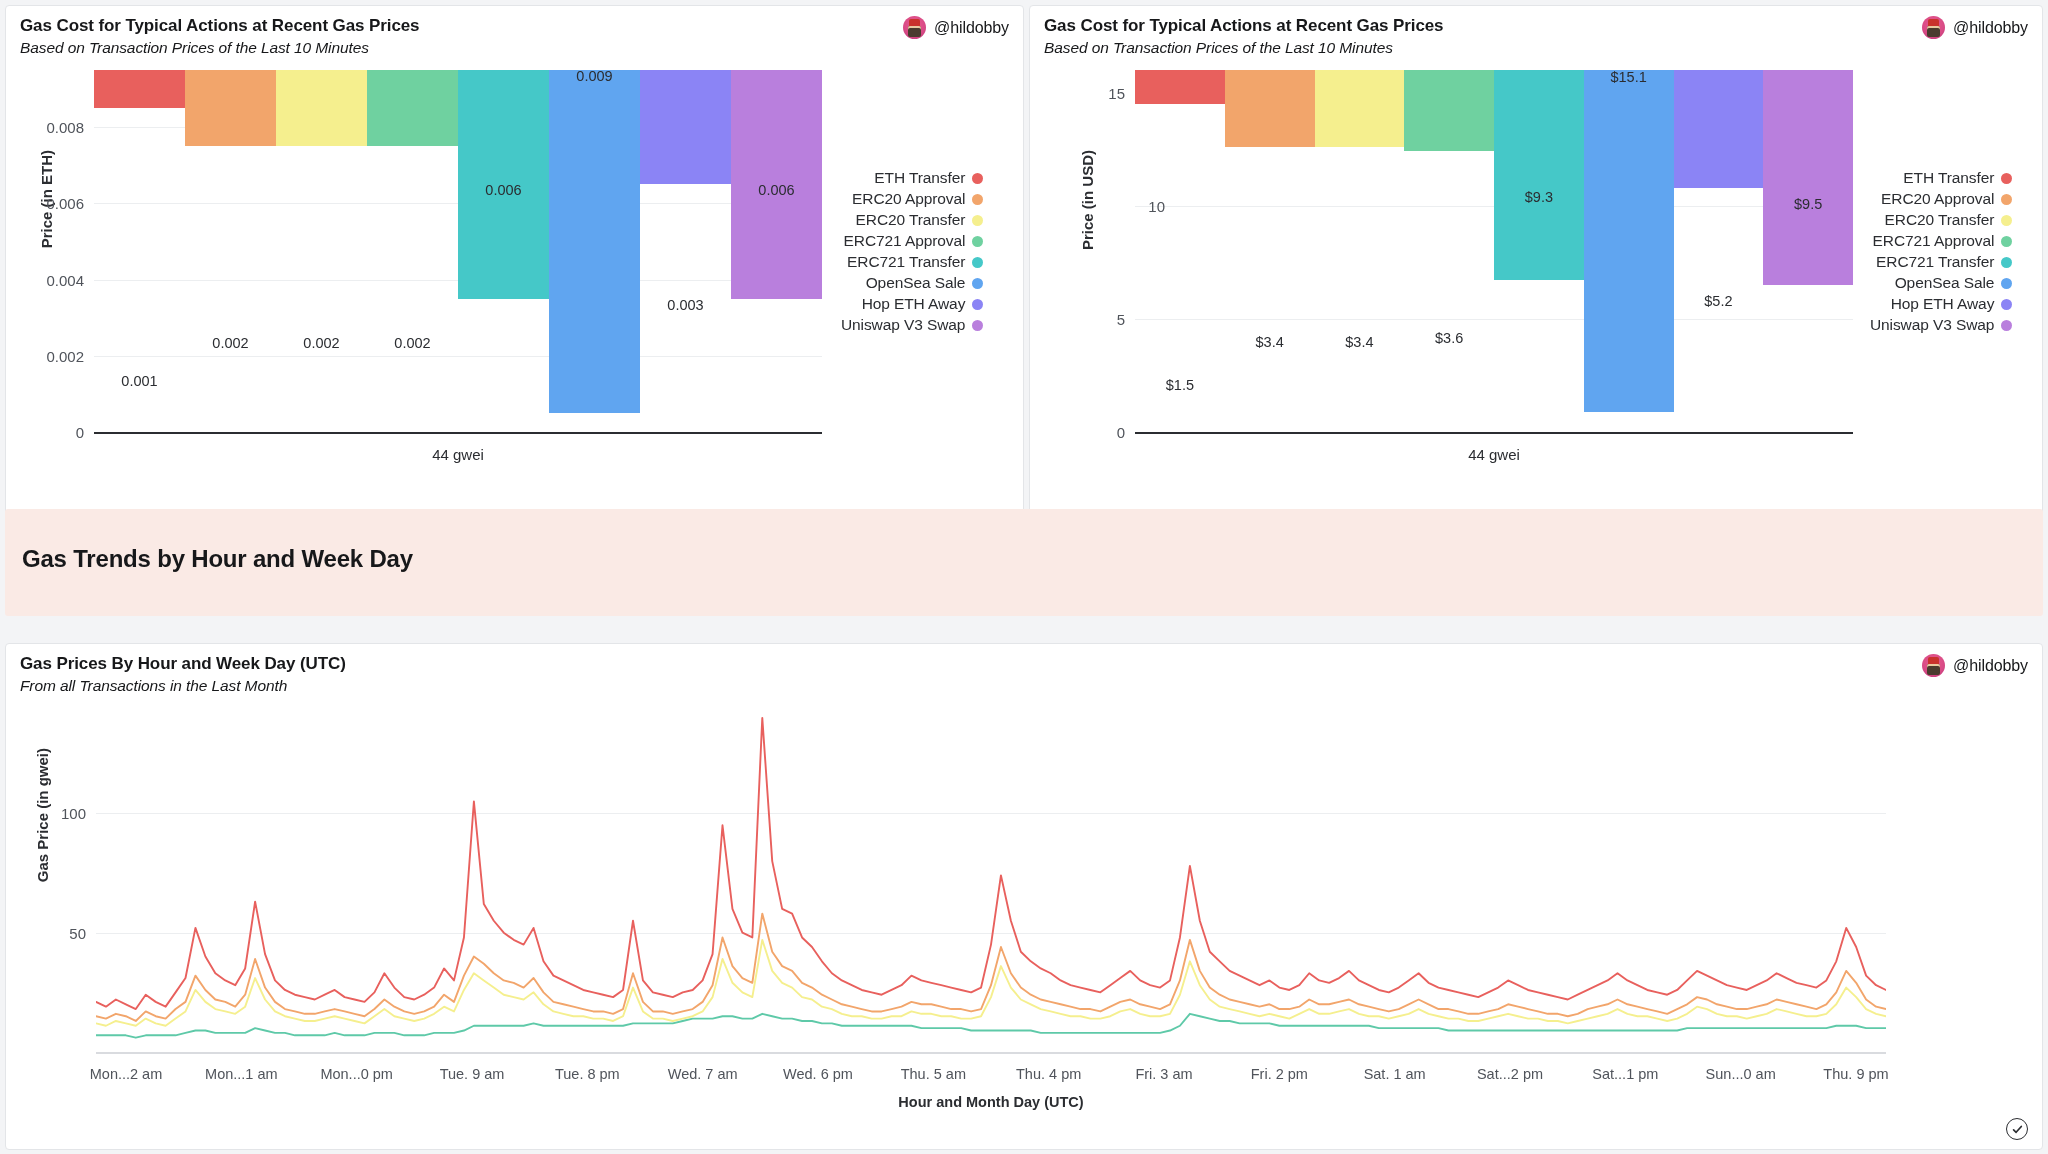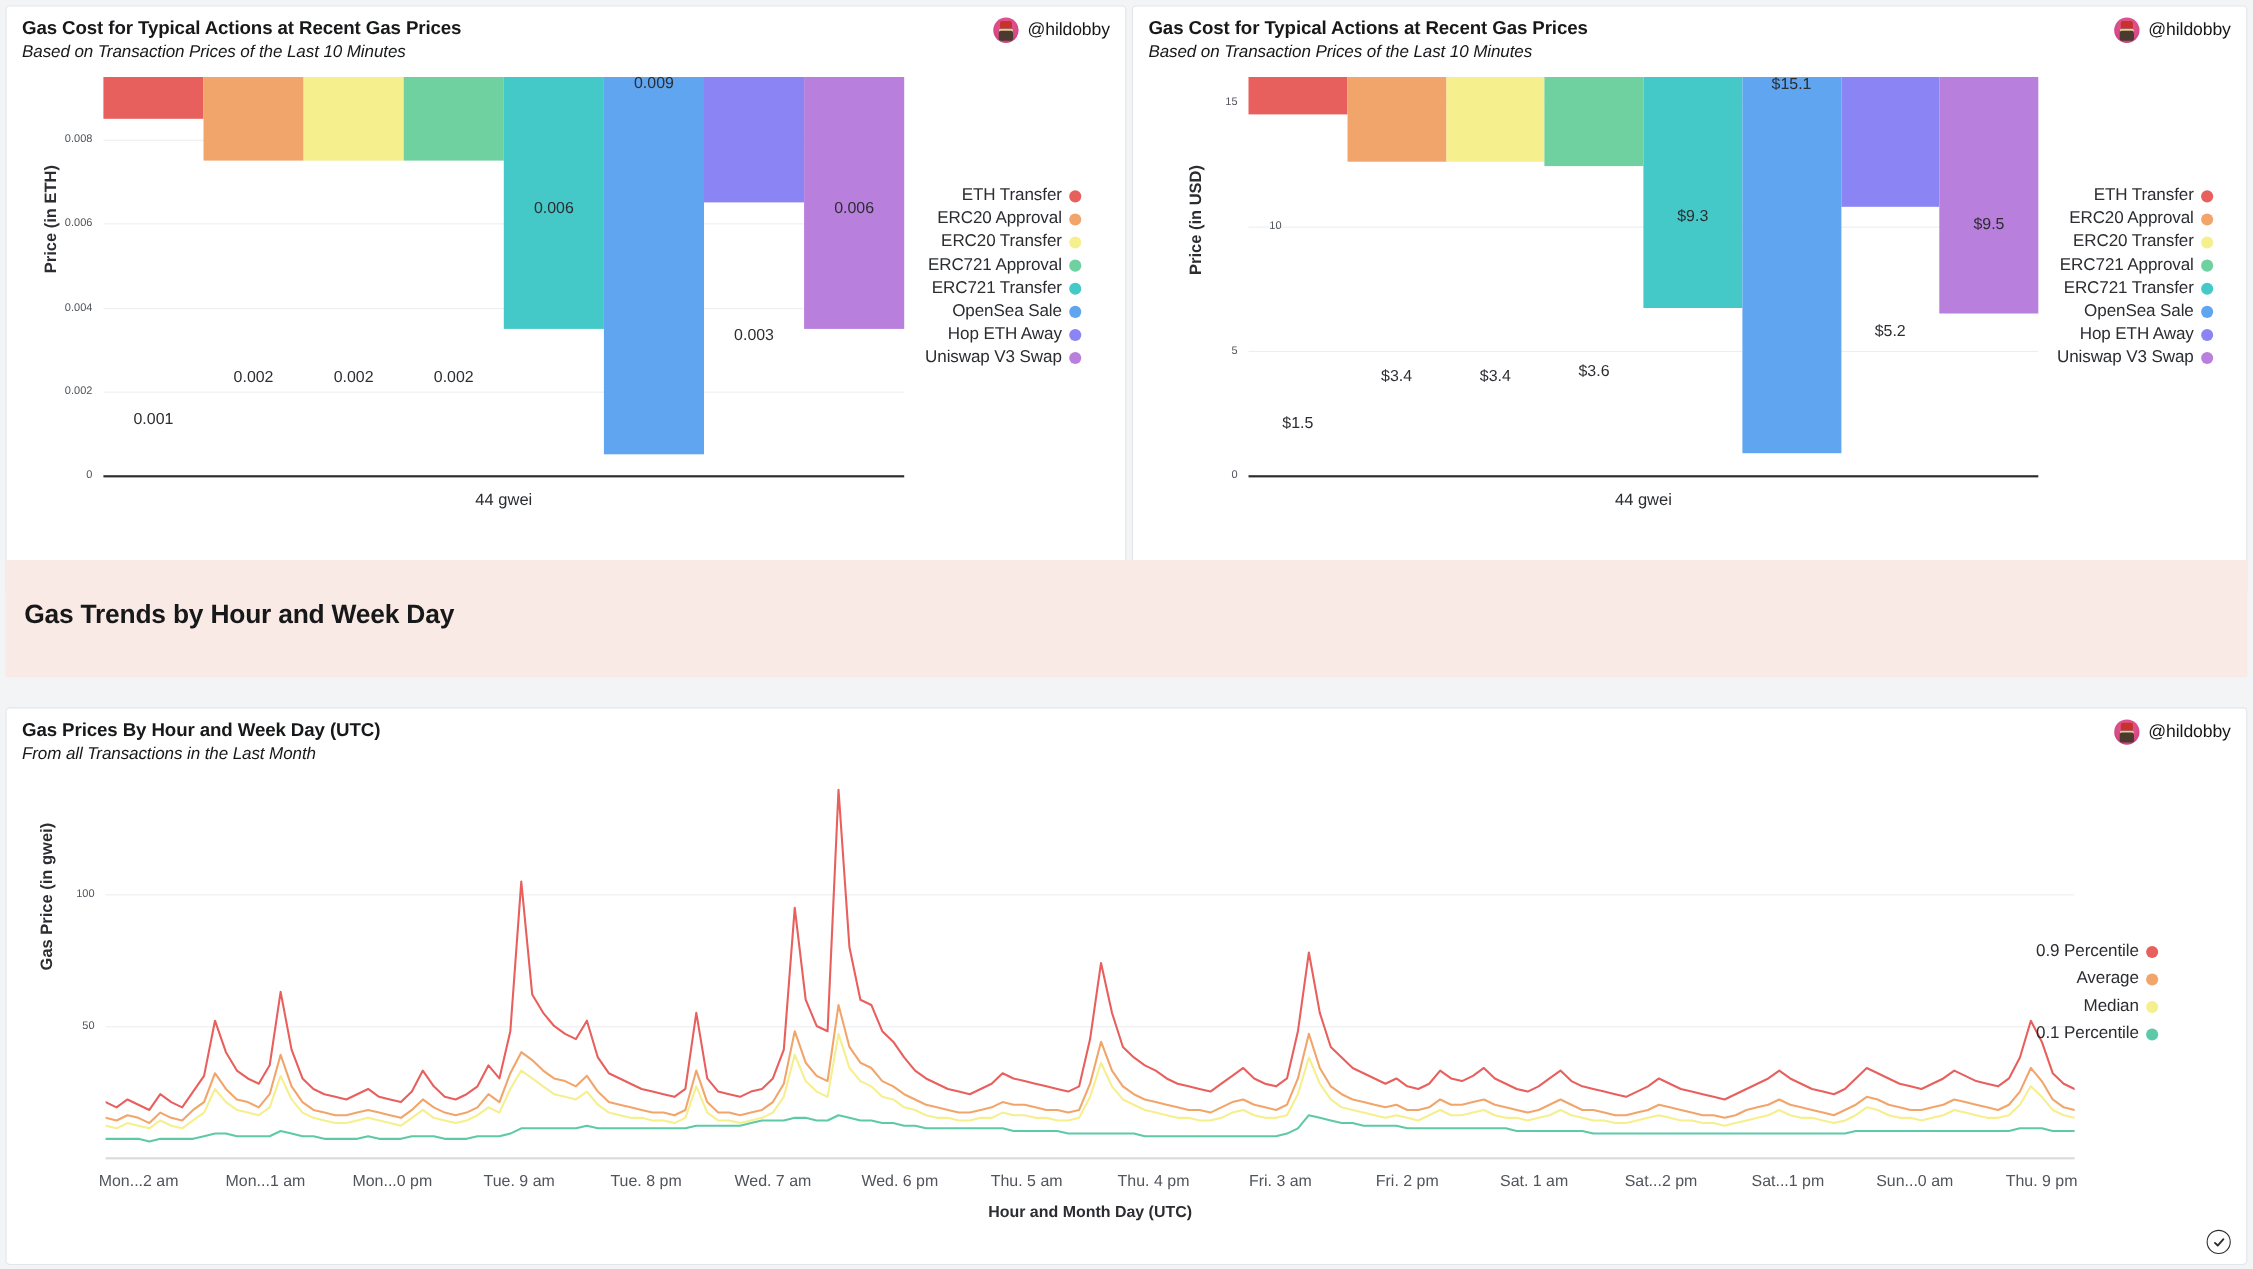--- a/index.html
+++ b/index.html
@@ -58,21 +58,21 @@
   .bar-panel { position: absolute; top: 5px; height: 536px; }
   #panel-eth { left: 5px; width: 1019px; }
   #panel-usd { left: 1029px; width: 1014px; }
 
   .plot { position: absolute; }
   .ylabel {
     position: absolute; writing-mode: vertical-rl; transform: rotate(180deg);
     font-size: 15px; font-weight: bold; color: #2b2d31; white-space: nowrap;
   }
   .ytick {
-    position: absolute; right: 0; font-size: 10px; color: #50545b;
+    position: absolute; right: 0; font-size: 15px; color: #50545b;
     transform: translateY(-50%); white-space: nowrap;
   }
   .gridline { position: absolute; height: 1px; background: #eceef0; }
   .axisline { position: absolute; height: 1.6px; background: #2b2d31; }
 
   .bars { position: absolute; display: flex; align-items: flex-end; }
   .bar-slot { position: relative; height: 100%; display: flex; flex-direction: column; justify-content: flex-start; }
   .bar { width: 100%; }
   .bar-val {
     position: absolute; left: 0; right: 0; text-align: center;
@@ -355,38 +355,20 @@
         <div class="xtick" style="left: 952.667px; top: 360px;">Thu. 4 pm</div>
         <div class="xtick" style="left: 1068px; top: 360px;">Fri. 3 am</div>
         <div class="xtick" style="left: 1183.33px; top: 360px;">Fri. 2 pm</div>
         <div class="xtick" style="left: 1298.67px; top: 360px;">Sat. 1 am</div>
         <div class="xtick" style="left: 1414px; top: 360px;">Sat...2 pm</div>
         <div class="xtick" style="left: 1529.33px; top: 360px;">Sat...1 pm</div>
         <div class="xtick" style="left: 1644.67px; top: 360px;">Sun...0 am</div>
         <div class="xtick" style="left: 1760px; top: 360px;">Thu. 9 pm</div>
         <div class="xaxis-title" style="left: 795px; top: 388px; width: 200px; text-align: center;">Hour and Month Day (UTC)</div>
       </div>
-    <div class="legend" id="legend-lines" style="left: 1845px; top: 212px; gap: 7px;">
-        <div class="legend-item">
-          <span class="legend-label">0.9 Percentile</span>
-          <span class="legend-dot" style="background: rgb(232, 96, 93);"></span>
-        </div>
-        <div class="legend-item">
-          <span class="legend-label">Average</span>
-          <span class="legend-dot" style="background: rgb(242, 165, 107);"></span>
-        </div>
-        <div class="legend-item">
-          <span class="legend-label">Median</span>
-          <span class="legend-dot" style="background: rgb(245, 239, 142);"></span>
-        </div>
-        <div class="legend-item">
-          <span class="legend-label">0.1 Percentile</span>
-          <span class="legend-dot" style="background: rgb(94, 201, 168);"></span>
-        </div>
-      </div>
     <div class="check-badge">
       <svg width="13" height="13" viewBox="0 0 13 13">
           <path d="M2.6 6.9 L5.1 9.3 L10.3 3.5" stroke="#2b2d31" stroke-width="1.7" fill="none" stroke-linecap="round" stroke-linejoin="round"></path>
         </svg>
     </div>
   </div>
 
 </div>
 
 </body></html>

